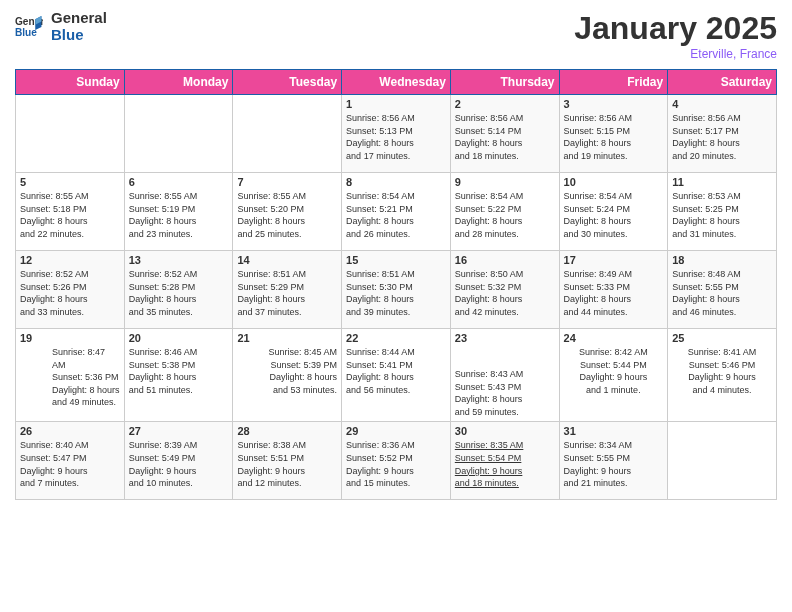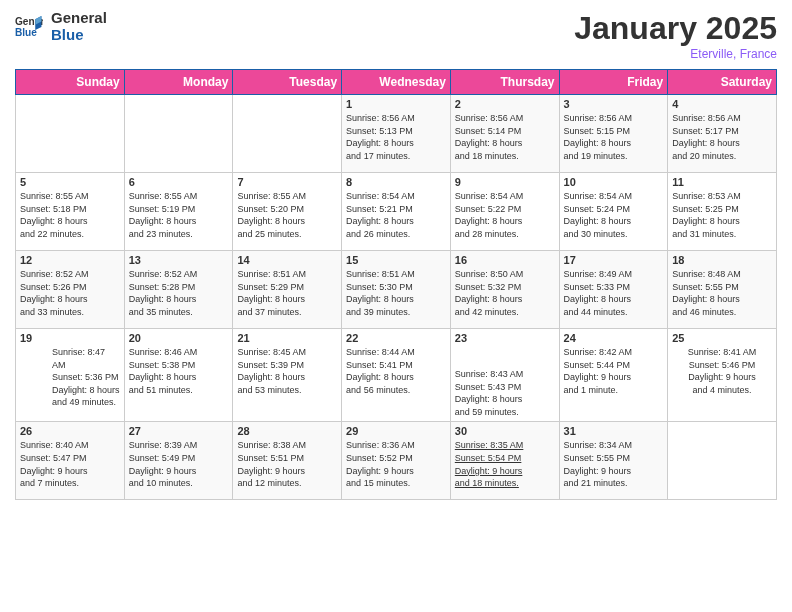--- a/index.html
+++ b/index.html
@@ -269,42 +269,42 @@
           </td>
           <td>
             <span class="day-num">20</span>
             <div class="day-info" style="white-space: pre-line;">Sunrise: 8:46 AM
 Sunset: 5:38 PM
 Daylight: 8 hours
 and 51 minutes.</div>
           </td>
           <td>
             <span class="day-num">21</span>
-            <div class="day-info" style="white-space: pre-line;">Sunrise: 8:45 AM
+            <div class="day-info" style="white-space: pre-line; text-align: right;">Sunrise: 8:45 AM
 Sunset: 5:39 PM
 Daylight: 8 hours
 and 53 minutes.</div>
           </td>
           <td>
             <span class="day-num">22</span>
             <div class="day-info" style="white-space: pre-line;">Sunrise: 8:44 AM
 Sunset: 5:41 PM
 Daylight: 8 hours
 and 56 minutes.</div>
           </td>
           <td>
             <span class="day-num">23</span>
             <div class="day-info" style="white-space: pre-line; margin-top: 24px;">Sunrise: 8:43 AM
 Sunset: 5:43 PM
 Daylight: 8 hours
 and 59 minutes.</div>
           </td>
           <td>
             <span class="day-num">24</span>
-            <div class="day-info" style="white-space: pre-line;">Sunrise: 8:42 AM
+            <div class="day-info" style="white-space: pre-line; text-align: center;">Sunrise: 8:42 AM
 Sunset: 5:44 PM
 Daylight: 9 hours
 and 1 minute.</div>
           </td>
           <td>
             <span class="day-num">25</span>
             <div class="day-info" style="white-space: pre-line; text-align: center;">Sunrise: 8:41 AM
 Sunset: 5:46 PM
 Daylight: 9 hours
 and 4 minutes.</div>

